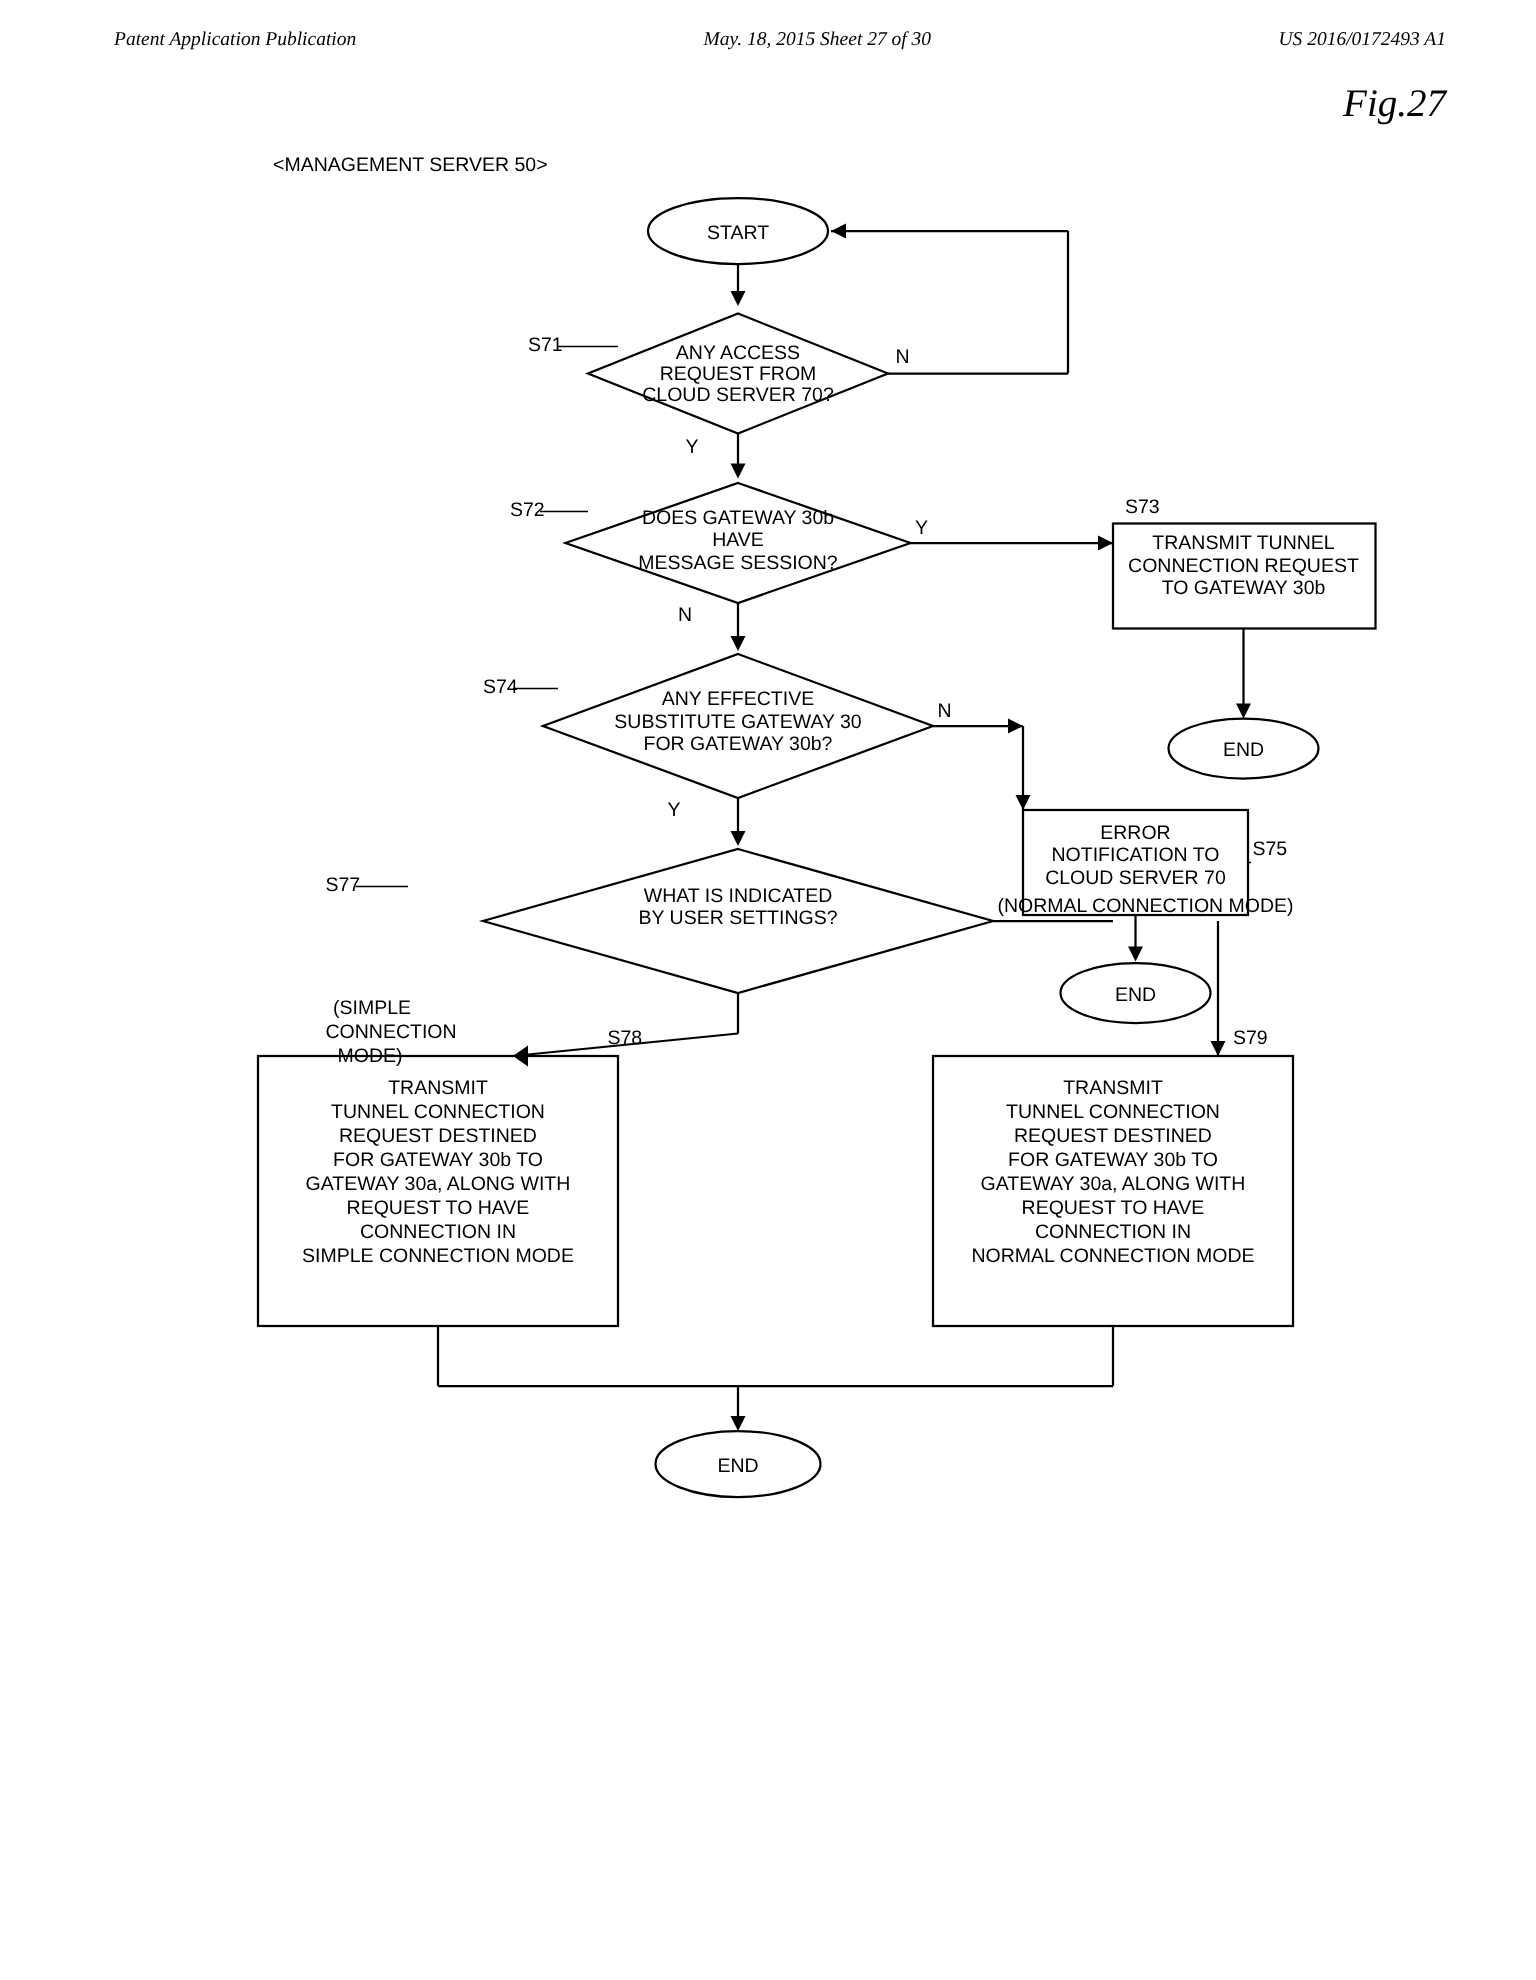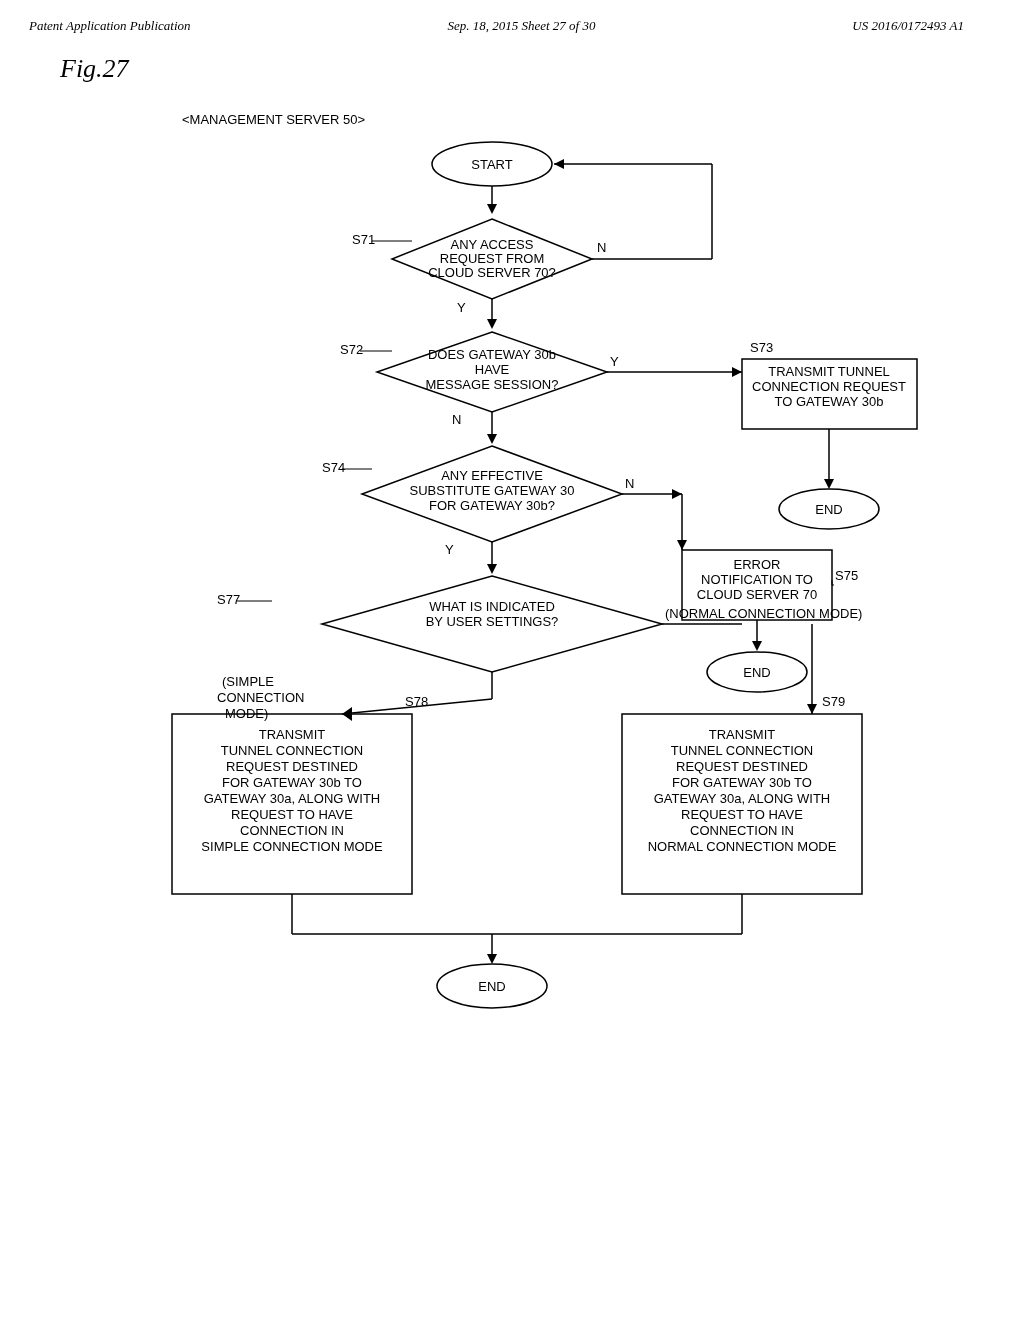--- a/index.html
+++ b/index.html
@@ -8,55 +8,54 @@
       font-family: 'Times New Roman', Times, serif;
       width: 1024px;
       min-height: 1320px;
       position: relative;
       overflow-x: hidden;
     }
 
     .header {
       display: flex;
       justify-content: space-between;
-      padding: 18px 60px 10px 29px;
+      padding: 18px 60px 10px 76px;
       font-size: 13px;
       font-style: italic;
     }
 
     .diagram-area {
       position: relative;
       width: 100%;
       padding: 10px 60px;
     }
 
     .fig-title {
-      text-align: left;
+      text-align: right;
       font-size: 26px;
       font-style: italic;
-      margin-bottom: 10px;
       font-family: 'Times New Roman', Times, serif;
     }
 
     svg {
       display: block;
       margin: 0 auto;
     }
 
     text {
       font-family: Arial, Helvetica, sans-serif;
       font-size: 13px;
     }
   </style>
 </head>
 <body>
 
 <div class="header">
   <span>Patent Application Publication</span>
-  <span>Sep. 18, 2015  Sheet 27 of 30</span>
+  <span>May. 18, 2015  Sheet 27 of 30</span>
   <span>US 2016/0172493 A1</span>
 </div>
 
 <div class="diagram-area">
   <div class="fig-title">Fig.27</div>
 
   <svg width="900" height="1200" viewBox="0 0 900 1200">
 
     <text x="120" y="30" font-size="14" font-family="Arial">&lt;MANAGEMENT SERVER 50&gt;</text>
 

